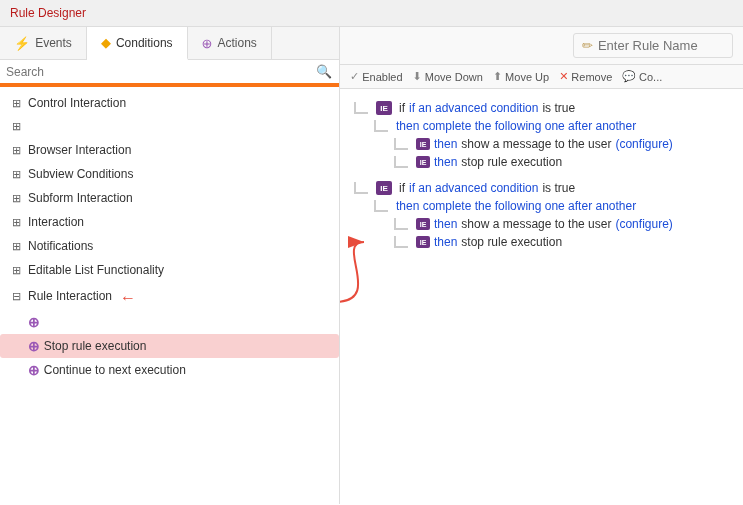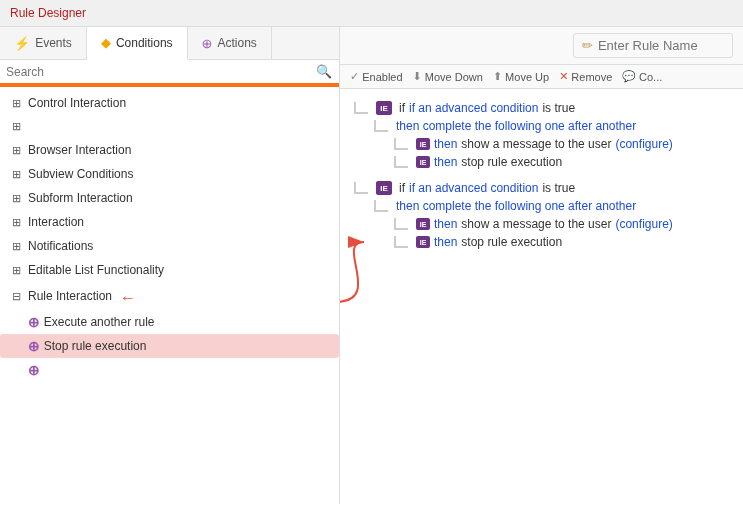--- a/index.html
+++ b/index.html
@@ -296,28 +296,28 @@
         <span>Editable List Functionality</span>
       </div>
 
       <div class="tree-item">
         <span class="expand-icon">⊟</span>
         <span>Rule Interaction</span>
         <span class="arrow-indicator" style="color:#e74c3c; font-size:16px; margin-left:4px;">←</span>
       </div>
       <div class="tree-sub-item">
         <span class="sub-icon">⊕</span>
-        <span>Execute another rule</span>
       </div>
       <div class="tree-sub-item highlighted">
         <span class="sub-icon">⊕</span>
         <span>Stop rule execution</span>
       </div>
       <div class="tree-sub-item">
         <span class="sub-icon">⊕</span>
+        <span>Continue to next execution</span>
       </div>
     </div>
   </div>
 
   <div class="right-panel">
 
     <div class="right-header">
       <div style="flex:1"></div>
       <div class="rule-name-input">
         <span style="color:#c0a060; font-size:13px;">✏</span>

